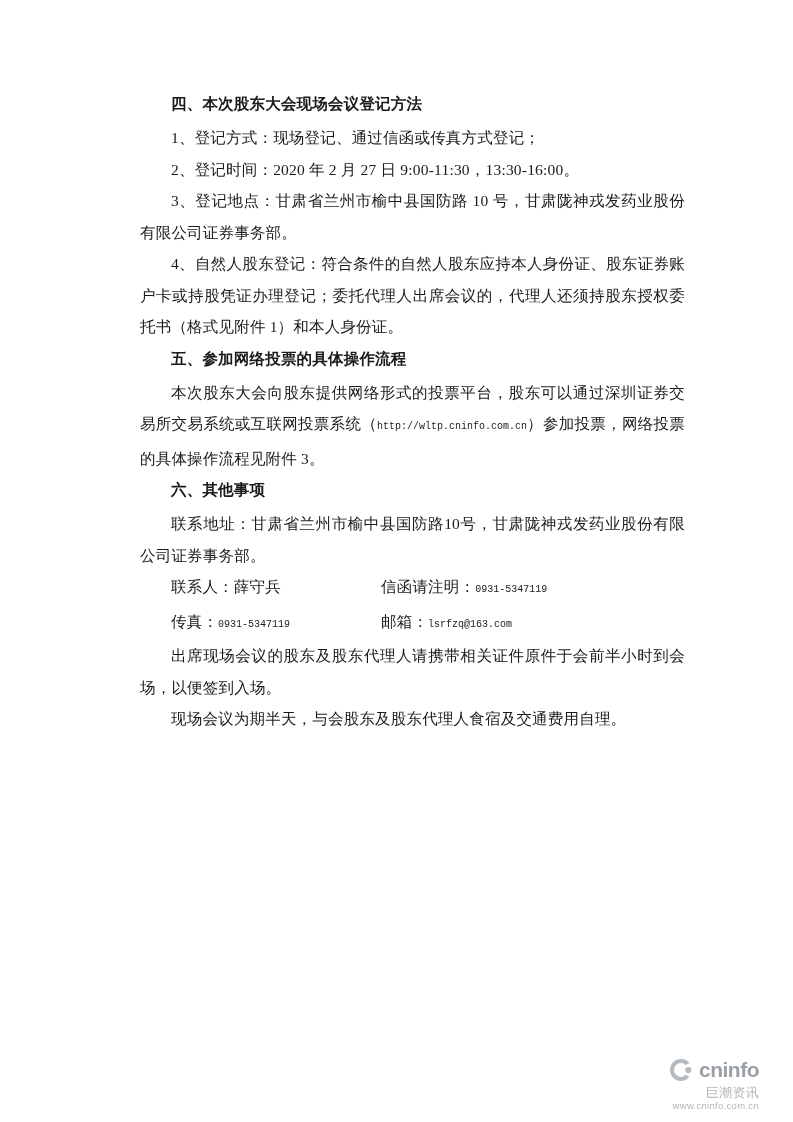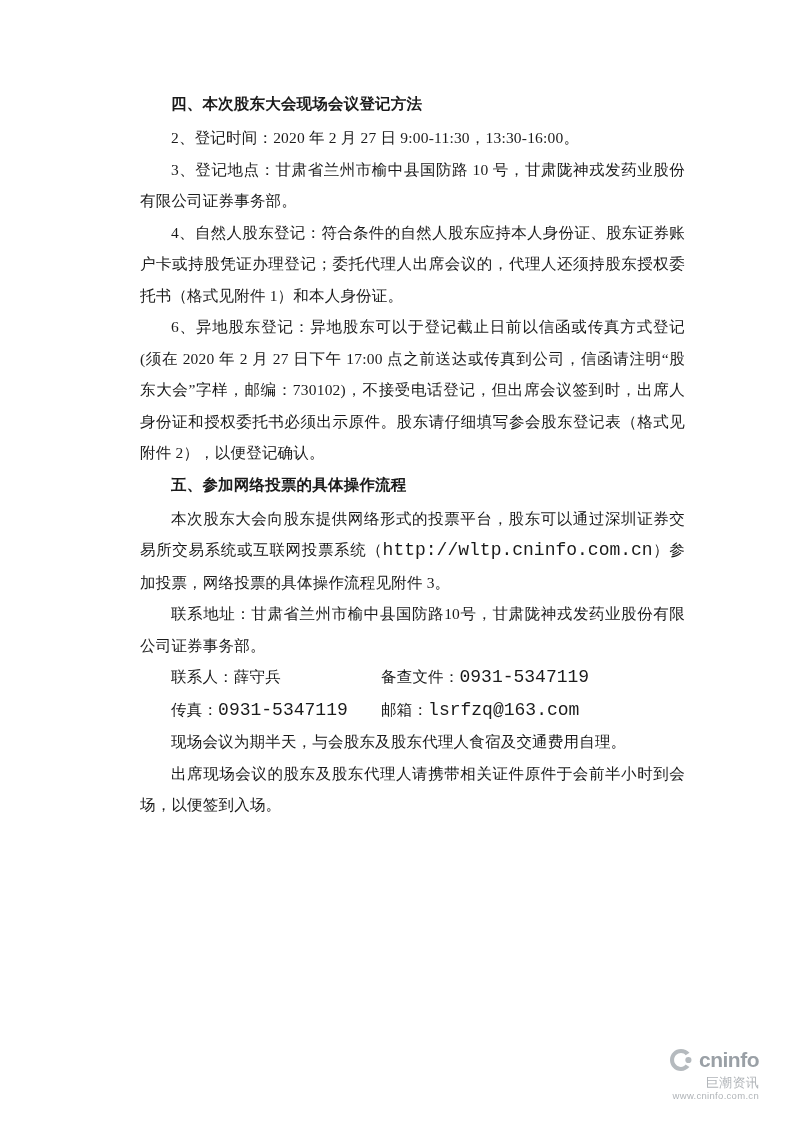--- a/index.html
+++ b/index.html
@@ -38,21 +38,21 @@
   .para {
     margin: 0;
     text-indent: 2em;
     text-align: justify;
     text-justify: inter-ideograph;
     font-size: 15.5px;
     line-height: 31.5px;
   }
   .mono {
     font-family: "Liberation Mono", "DejaVu Sans Mono", monospace;
-    font-size: 18px;
+    font-size: 10px;
     letter-spacing: 0px;
   }
   .contact-row {
     display: flex;
     text-indent: 0;
     margin: 0;
     line-height: 31.5px;
     padding-left: 2em;
   }
   .contact-row .c1 {
@@ -60,21 +60,21 @@
     flex: 0 0 210px;
   }
   .contact-row .c2 {
     flex: 1 1 auto;
   }
 
   
   .footer-logo {
     position: absolute;
     right: 34px;
-    bottom: 22px;
+    bottom: 12px;
     text-align: right;
     line-height: 1;
   }
   .footer-logo .brand {
     display: flex;
     align-items: center;
     justify-content: flex-end;
   }
   .footer-logo .mark {
     width: 26px;
@@ -106,42 +106,43 @@
     letter-spacing: 0.3px;
   }
 </style>
 </head>
 <body>
 
 <div class="page">
   <div class="doc-body">
 
     <p class="heading">四、本次股东大会现场会议登记方法</p>
+    <p class="para">1、登记方式：现场登记、通过信函或传真方式登记；</p>
     <p class="para">2、登记时间：2020 年 2 月 27 日 9:00-11:30，13:30-16:00。</p>
     <p class="para">3、登记地点：甘肃省兰州市榆中县国防路 10 号，甘肃陇神戎发药业股份有限公司证券事务部。</p>
     <p class="para">4、自然人股东登记：符合条件的自然人股东应持本人身份证、股东证券账户卡或持股凭证办理登记；委托代理人出席会议的，代理人还须持股东授权委托书（格式见附件 1）和本人身份证。</p>
-    <p class="para">6、异地股东登记：异地股东可以于登记截止日前以信函或传真方式登记(须在 2020 年 2 月 27 日下午 17:00 点之前送达或传真到公司，信函请注明“股东大会”字样，邮编：730102)，不接受电话登记，但出席会议签到时，出席人身份证和授权委托书必须出示原件。股东请仔细填写参会股东登记表（格式见附件 2），以便登记确认。</p>
 
     <p class="heading">五、参加网络投票的具体操作流程</p>
     <p class="para"><span>本次股东大会向股东提供网络形式的投票平台，股东可以通过深圳证券交易所交易系统或互联网投票系统（</span><span class="mono">http://wltp.cninfo.com.cn</span><span>）参加投票，网络投票的具体操作流程见附件 3。</span></p>
 
+    <p class="heading">六、其他事项</p>
     <p class="para">联系地址：甘肃省兰州市榆中县国防路10号，甘肃陇神戎发药业股份有限公司证券事务部。</p>
 
     <div class="contact-row">
       <span class="c1">联系人：薛守兵</span>
-      <span class="c2"><span>备查文件：</span><span class="mono">0931-5347119</span></span>
+      <span class="c2"><span>信函请注明：</span><span class="mono">0931-5347119</span></span>
     </div>
 
     <div class="contact-row">
       <span class="c1"><span>传真：</span><span class="mono">0931-5347119</span></span>
       <span class="c2"><span>邮箱：</span><span class="mono">lsrfzq@163.com</span></span>
     </div>
 
+    <p class="para">出席现场会议的股东及股东代理人请携带相关证件原件于会前半小时到会场，以便签到入场。</p>
     <p class="para">现场会议为期半天，与会股东及股东代理人食宿及交通费用自理。</p>
-    <p class="para">出席现场会议的股东及股东代理人请携带相关证件原件于会前半小时到会场，以便签到入场。</p>
 
 
   </div>
 </div>
 
 <div class="footer-logo">
   <div class="brand">
     <span class="mark">
       <svg width="26" height="26" viewBox="0 0 26 26" xmlns="http://www.w3.org/2000/svg">
         <path d="M13 2 C6.9 2 2 6.9 2 13 C2 19.1 6.9 24 13 24 C16.4 24 19.4 22.5 21.4 20.1 L17.6 17.6 C16.5 19 14.9 19.9 13 19.9 C9.2 19.9 6.1 16.8 6.1 13 C6.1 9.2 9.2 6.1 13 6.1 C14.9 6.1 16.6 6.9 17.7 8.2 L21.5 5.8 C19.5 3.5 16.4 2 13 2 Z" fill="#b5babe"></path>

